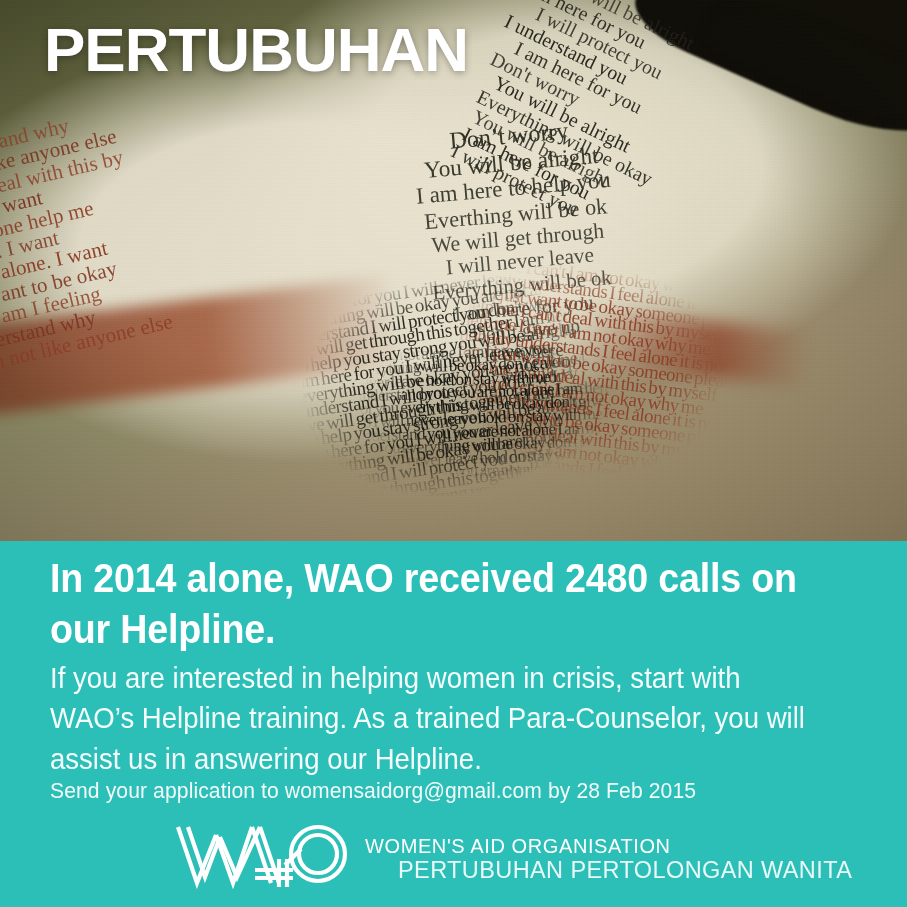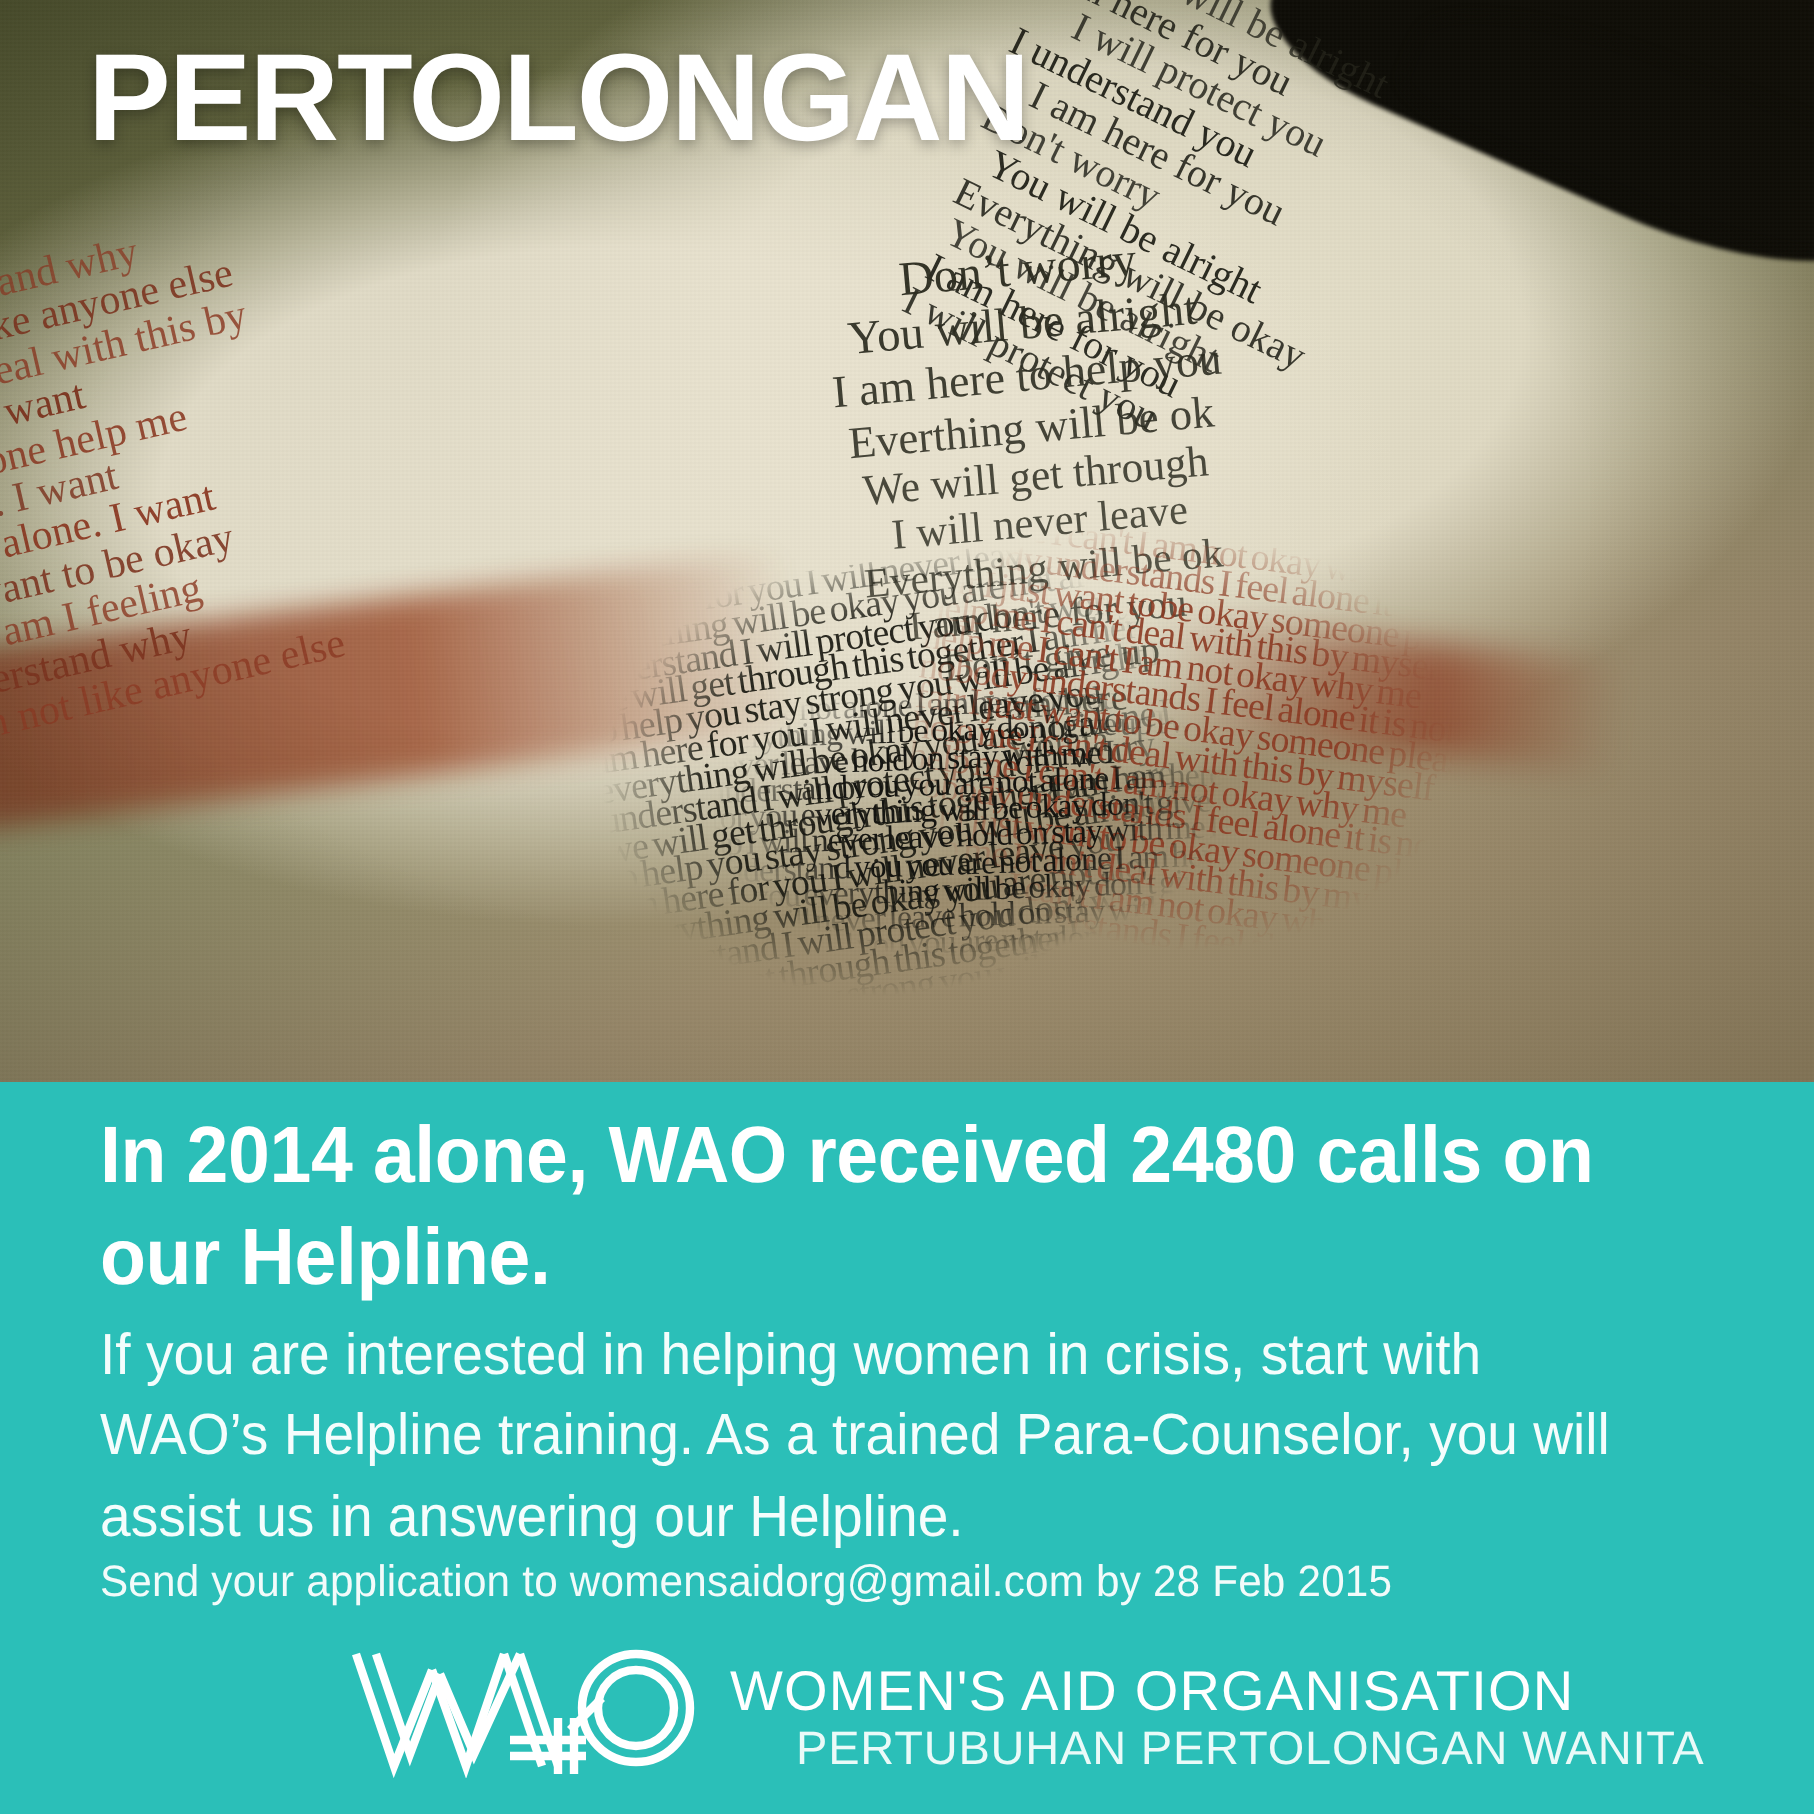--- a/index.html
+++ b/index.html
@@ -273,21 +273,21 @@
   #logo-words {
     display: flex;
     flex-direction: column;
     justify-content: center;
     line-height: 1;
     padding-top: 3px;
   }
   #logo-words .l1 {
     color: #ffffff;
     font-family: "Liberation Sans", sans-serif;
-    font-size: 28px;
+    font-size: 20px;
     letter-spacing: .6px;
     white-space: nowrap;
   }
   #logo-words .l2 {
     color: #eafaf8;
     font-family: "Liberation Sans", sans-serif;
     font-size: 23.5px;
     letter-spacing: .4px;
     white-space: nowrap;
     margin-top: 3px;
@@ -352,21 +352,21 @@
 
     <div class="handmass" id="hands-dark">I am here for you I will never leave you everything will be okay you are not alone I understand I will protect you don't worry we will get through this together I am here to help you stay strong you will be alright I am here for you I will never leave you everything will be okay you are not alone I understand I will protect you don't worry we will get through this together I am here to help you stay strong you will be alright I am here for you I will never leave you everything will be okay you are not alone I understand I will protect you don't worry we will get through this together I am here to help you stay strong you will be alright I am here for you I will never leave you everything will be okay you are not alone I understand I will protect you don't worry we will get through this together I am here to help you stay strong you will be alright I am here for you I will never leave you everything will be okay you are not alone I understand I will protect you don't worry we will get through this together I am here to help you stay strong you will be alright I am here for you I will never leave you everything will be okay you are not alone I understand I will protect you don't worry we will get through this together I am here to help you stay strong you will be alright I am here for you I will never leave you everything will be okay you are not alone I understand I will protect you don't worry we will get through this together I am here to help you stay strong you will be alright I am here for you I will never leave you everything will be okay you are not alone I understand I will protect you don't worry we will get through this together I am here to help you stay strong you will be alright </div>
     <div class="handmass" id="hands-red">help me I can't I am not okay why me nobody understands I feel alone it is not fair I just want to be okay someone please help me I can't deal with this by myself help me I can't I am not okay why me nobody understands I feel alone it is not fair I just want to be okay someone please help me I can't deal with this by myself help me I can't I am not okay why me nobody understands I feel alone it is not fair I just want to be okay someone please help me I can't deal with this by myself help me I can't I am not okay why me nobody understands I feel alone it is not fair I just want to be okay someone please help me I can't deal with this by myself help me I can't I am not okay why me nobody understands I feel alone it is not fair I just want to be okay someone please help me I can't deal with this by myself help me I can't I am not okay why me nobody understands I feel alone it is not fair I just want to be okay someone please help me I can't deal with this by myself help me I can't I am not okay why me nobody understands I feel alone it is not fair I just want to be okay someone please help me I can't deal with this by myself help me I can't I am not okay why me nobody understands I feel alone it is not fair I just want to be okay someone please help me I can't deal with this by myself </div>
     <div class="handmass" id="fingers-dark">you are not alone I am here for you everything will be okay don't give up I will never leave hold on stay with me I understand you you are not alone I am here for you everything will be okay don't give up I will never leave hold on stay with me I understand you you are not alone I am here for you everything will be okay don't give up I will never leave hold on stay with me I understand you you are not alone I am here for you everything will be okay don't give up I will never leave hold on stay with me I understand you you are not alone I am here for you everything will be okay don't give up I will never leave hold on stay with me I understand you you are not alone I am here for you everything will be okay don't give up I will never leave hold on stay with me I understand you you are not alone I am here for you everything will be okay don't give up I will never leave hold on stay with me I understand you you are not alone I am here for you everything will be okay don't give up I will never leave hold on stay with me I understand you </div>
 
     <div class="photo-grain"></div>
     <div class="photo-vignette"></div>
   </div>
 
   <div id="headline">
-    <span class="hl">PERTOLONGAN</span>
+    <span class="hl">PERTUBUHAN</span>
   </div>
 
   <div id="teal">
 
     <div id="stat">
       <span>In 2014 alone, WAO received 2480 calls on</span>
       <br>
       <span>our Helpline.</span>
     </div>
 

